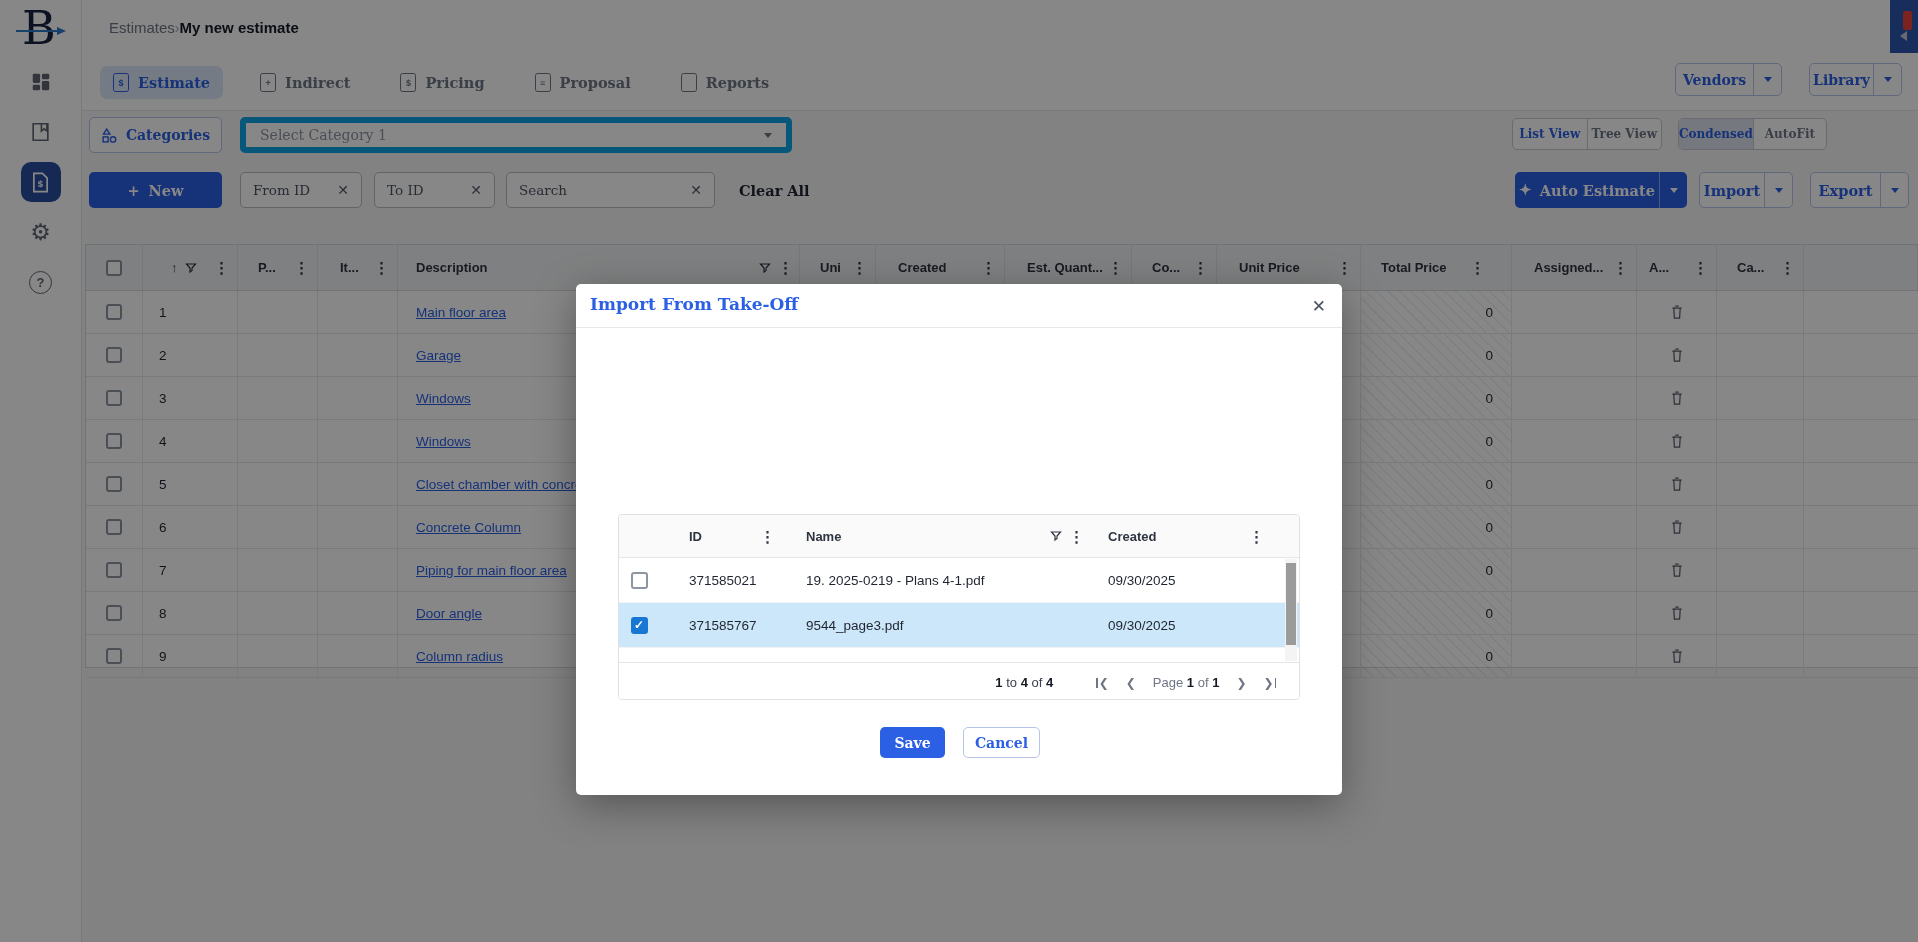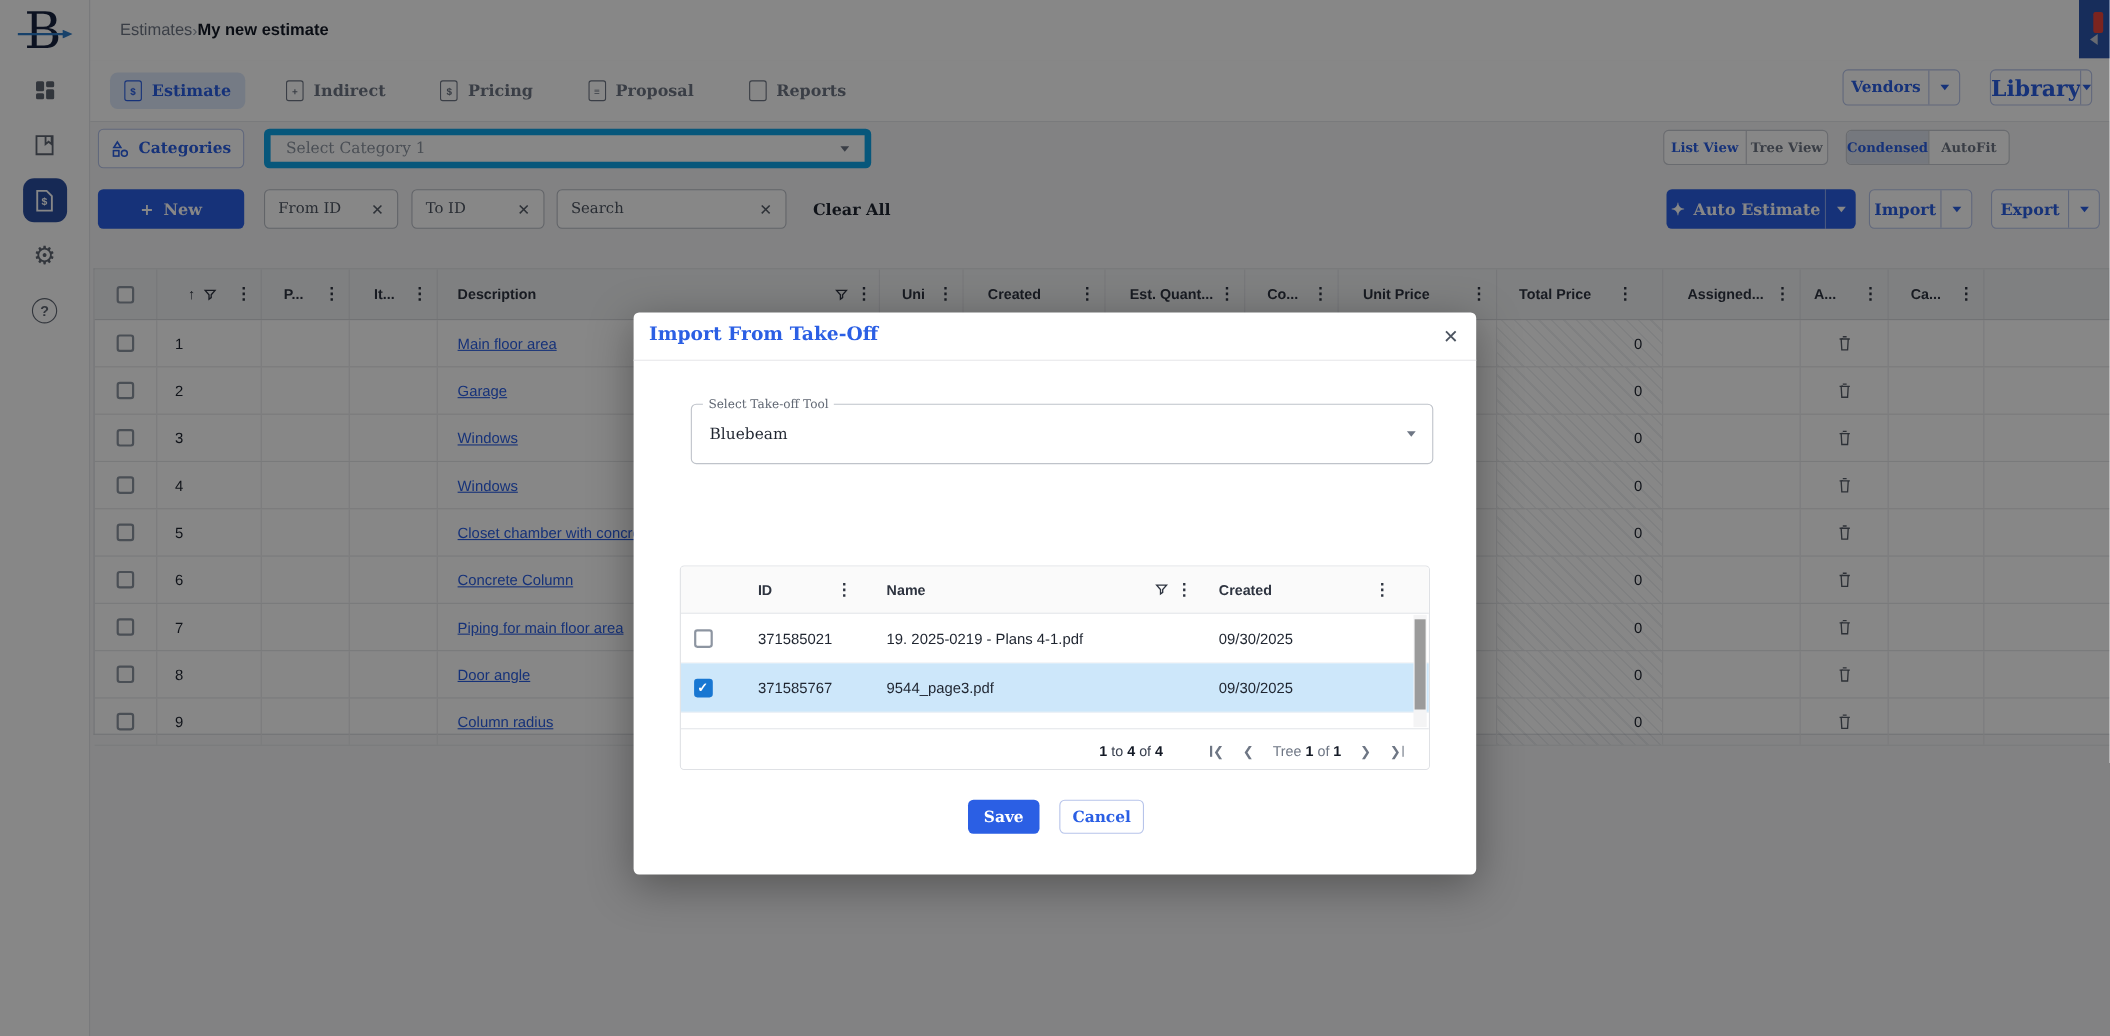--- a/index.html
+++ b/index.html
@@ -34,21 +34,21 @@
   .btn{display:flex;align-items:center;justify-content:center;border-radius:5px;font-weight:bold;cursor:pointer;box-sizing:border-box}
   .btn-outline{border:1px solid #b7c4ea;color:#2b5fe4;background:#fff}
   .btn-fill{background:#2b5fe4;color:#fff}
   .split{display:flex;align-items:stretch;padding:0}
   .split .main-part{display:flex;align-items:center;justify-content:center;flex:1}
   .split .caret-part{display:flex;align-items:center;justify-content:center;width:27px;border-left:1px solid #b7c4ea}
   .split.btn-fill .caret-part{border-left:1px solid rgba(255,255,255,.45)}
   .caret{width:0;height:0;border-left:4.5px solid transparent;border-right:4.5px solid transparent;border-top:5.5px solid currentColor}
 
   .vendors-btn{left:1675px;top:63px;width:107px;height:33px;font-size:14px}
-  .library-btn{left:1809px;top:63px;width:93px;height:33px;font-size:20px}
+  .library-btn{left:1809px;top:63px;width:93px;height:33px;font-size:14px}
 
   
   .cat-btn{left:89px;top:117px;width:133px;height:36px;font-size:14px;gap:8px}
   .select-box{position:absolute;display:flex;align-items:center;background:#fff;border:6px solid #0ea5e9;border-radius:5px;box-sizing:border-box}
   .cat-select{left:240px;top:117px;width:552px;height:36px}
   .ph{color:#8d95a1;font-size:14px;padding-left:14px}
   .select-caret{position:absolute;right:14px;color:#6e7684}
 
   .viewgrp{position:absolute;display:flex;border:1px solid #c7cad1;border-radius:5px;overflow:hidden;background:#fff;height:32px;box-sizing:border-box}
   .vg1{left:1512px;top:118px;width:150px}
@@ -635,25 +635,20 @@
     <span class="edge-tri"></span>
   </div>
 
   <div class="overlay"></div>
 
   <div class="modal">
     <div class="m-title serif">Import From Take-Off</div>
     <span class="m-close">✕</span>
     <div class="m-divider"></div>
 
-    <div class="m-field1">
-      <span class="m-field1-label serif">Select Take-off Tool</span>
-      <span class="m-field1-value serif">Bluebeam</span>
-      <i class="caret m-field-caret"></i>
-    </div>
 
 
     <div class="m-table">
       <div class="mt-head">
         <div class="mc0">
             <span style="width:17px"></span>
           </div>
         <div class="mc1" style="display:flex;justify-content:space-between;padding-right:6px">
           <span>ID</span>
           <span class="kebab">⋮</span>
@@ -712,21 +707,21 @@
       <div class="mt-foot">
         <span class="pg-sum"><b>1</b> <span>to</span> <b>4</b> <span>of</span> <b>4</b></span>
         <span class="pager">
           <span class="pgbtn">
               <i class="vbar"></i>
               <span>❮</span>
             </span>
           <span class="pgbtn">
               <span>❮</span>
             </span>
-          <span class="pg-page"><span>Tree</span> <b>1</b> <span>of</span> <b>1</b></span>
+          <span class="pg-page"><span>Page</span> <b>1</b> <span>of</span> <b>1</b></span>
           <span class="pgbtn">
               <span>❯</span>
             </span>
           <span class="pgbtn">
               <span>❯</span>
               <i class="vbar"></i>
             </span>
         </span>
       </div>
     </div>

